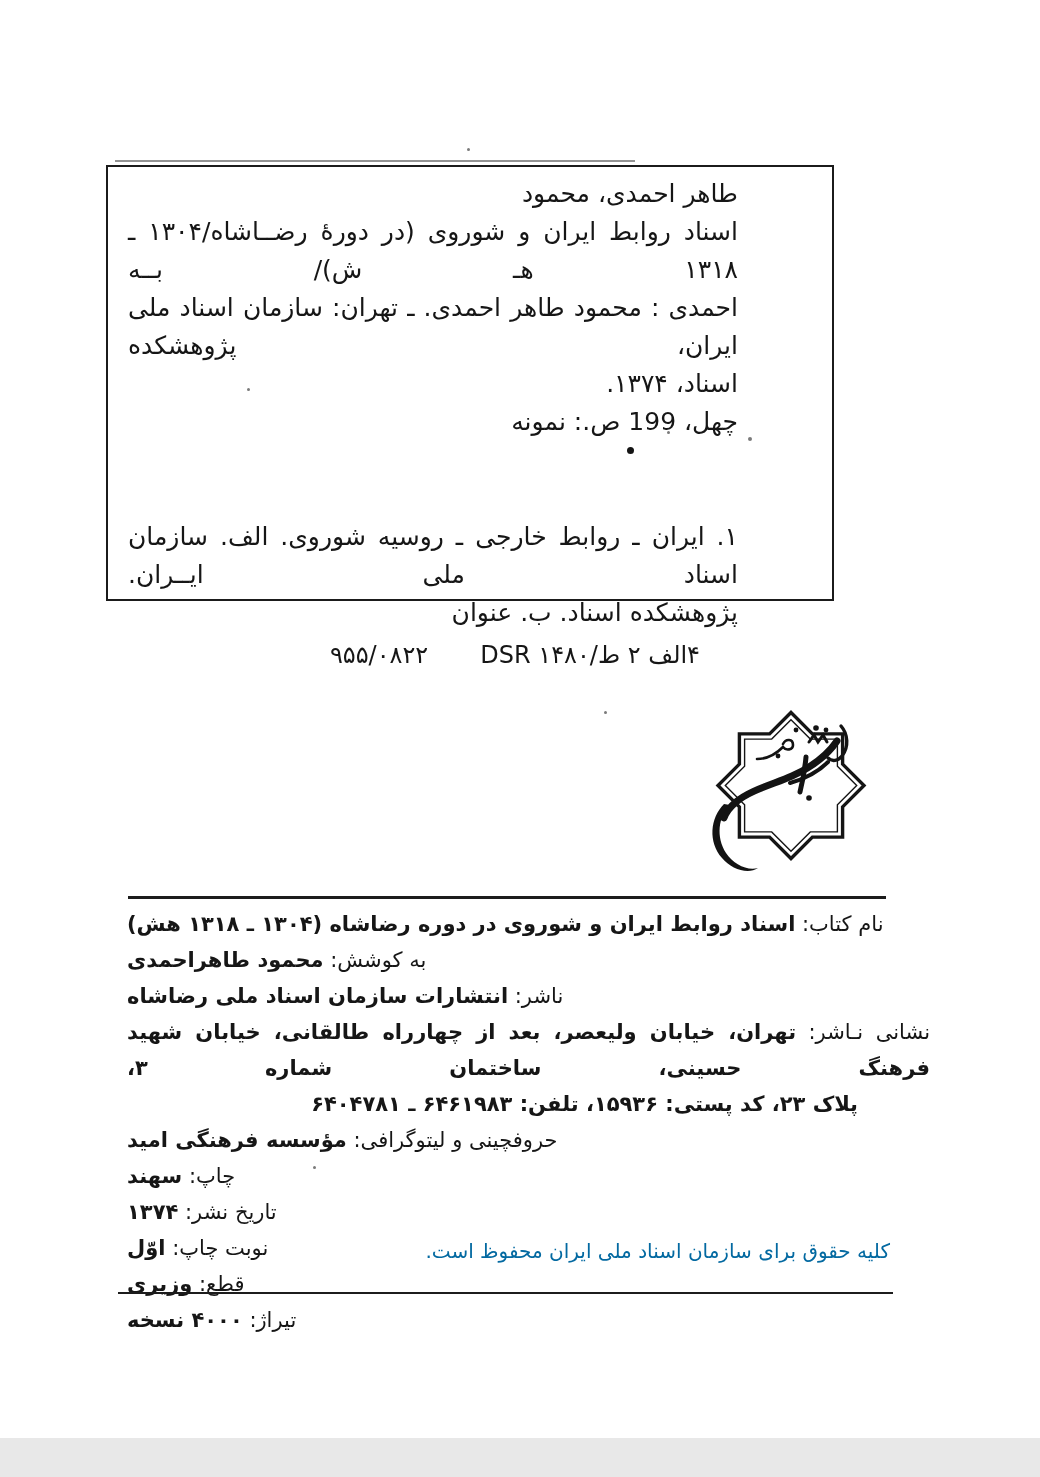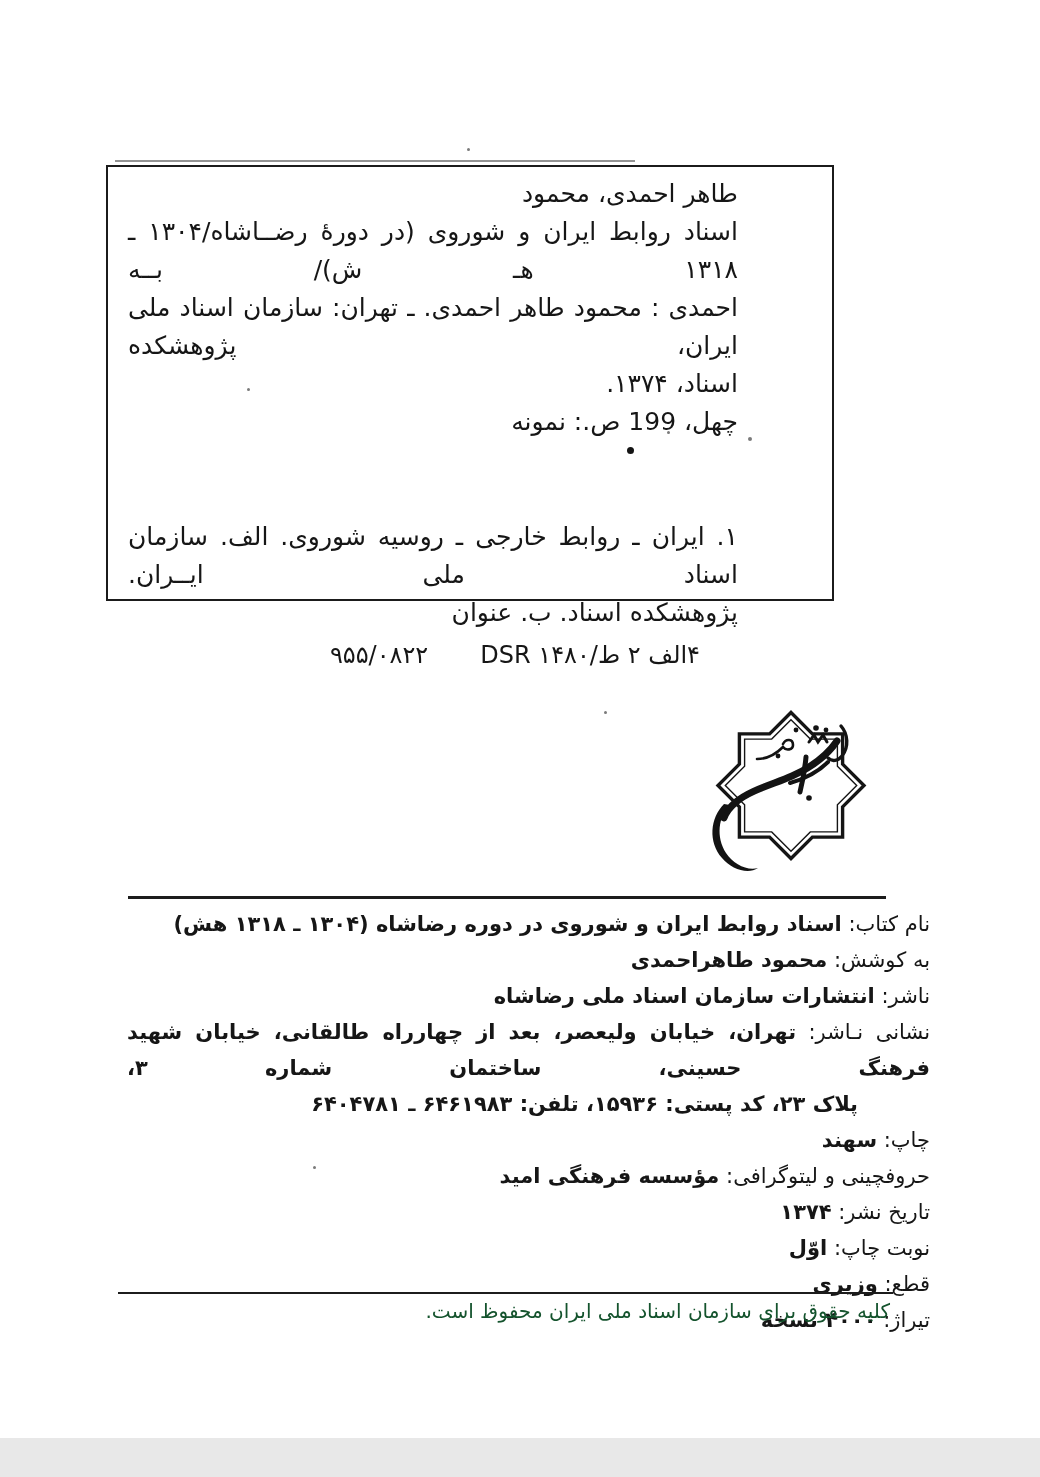--- a/index.html
+++ b/index.html
@@ -47,28 +47,28 @@
   
   .logo{position:absolute;left:688px;top:700px;width:188px;height:188px;}
   
   .rule1{position:absolute;left:128px;top:896px;width:758px;height:3px;background:#1c1c1c;}
   .rule2{position:absolute;left:118px;top:1292px;width:775px;height:2px;background:#1c1c1c;}
   
   .pub{
     position:absolute;left:127px;top:906px;width:803px;
     direction:rtl;font-size:21px;line-height:36px;
   }
-  .pub-row{text-align:right;}
+  .pub-row{text-align:left;}
   .pub-row .lbl{font-weight:normal;}
   .pub-row .val{font-weight:bold;}
   .pub-just{text-align:justify;text-align-last:justify;}
   .addr2{font-weight:bold;padding-left:0;margin-left:0;margin-right:72px;}
   .copyright{
-    position:absolute;right:150px;top:1298px;
-    direction:rtl;font-size:20px;line-height:26px;color:#14532d;
+    position:absolute;right:150px;top:1238px;
+    direction:rtl;font-size:20px;line-height:26px;color:#0369a1;
   }
   
   .speck{position:absolute;background:#4d4d4d;border-radius:50%;opacity:.75;}
 </style>
 </head>
 <body>
 
 <div class="page">
 
   <div class="card-topline"></div>
@@ -114,22 +114,22 @@
   </svg>
 
   <div class="rule1"></div>
 
   <div class="pub">
     <div class="pub-row"><span class="lbl">نام کتاب:</span> <span class="val">اسناد روابط ایران و شوروی در دوره رضاشاه (۱۳۰۴ ـ ۱۳۱۸ هش)</span></div>
     <div class="pub-row"><span class="lbl">به کوشش:</span> <span class="val">محمود طاهراحمدی</span></div>
     <div class="pub-row"><span class="lbl">ناشر:</span> <span class="val">انتشارات سازمان اسناد ملی رضاشاه</span></div>
     <div class="pub-row pub-just"><span class="lbl">نشانی نـاشر:</span> <span class="val">تهران، خیابان ولیعصر، بعد از چهارراه طالقانی، خیابان شهید فرهنگ حسینی، ساختمان شماره ۳،</span></div>
     <div class="addr2">پلاک ۲۳، کد پستی: ۱۵۹۳۶، تلفن: ۶۴۶۱۹۸۳ ـ ۶۴۰۴۷۸۱</div>
+    <div class="pub-row"><span class="lbl">حروفچینی و لیتوگرافی:</span> <span class="val">مؤسسه فرهنگی امید</span></div>
     <div class="pub-row"><span class="lbl">چاپ:</span> <span class="val">سهند</span></div>
-    <div class="pub-row"><span class="lbl">حروفچینی و لیتوگرافی:</span> <span class="val">مؤسسه فرهنگی امید</span></div>
     <div class="pub-row"><span class="lbl">تاریخ نشر:</span> <span class="val">۱۳۷۴</span></div>
     <div class="pub-row"><span class="lbl">نوبت چاپ:</span> <span class="val">اوّل</span></div>
     <div class="pub-row"><span class="lbl">قطع:</span> <span class="val">وزیری</span></div>
     <div class="pub-row"><span class="lbl">تیراژ:</span> <span class="val">۴۰۰۰ نسخه</span></div>
   </div>
 
   <div class="rule2"></div>
   <div class="copyright">کلیه حقوق برای سازمان اسناد ملی ایران محفوظ است.</div>
 
   <div class="speck" style="left:748px;top:437px;width:4px;height:4px;"></div>

